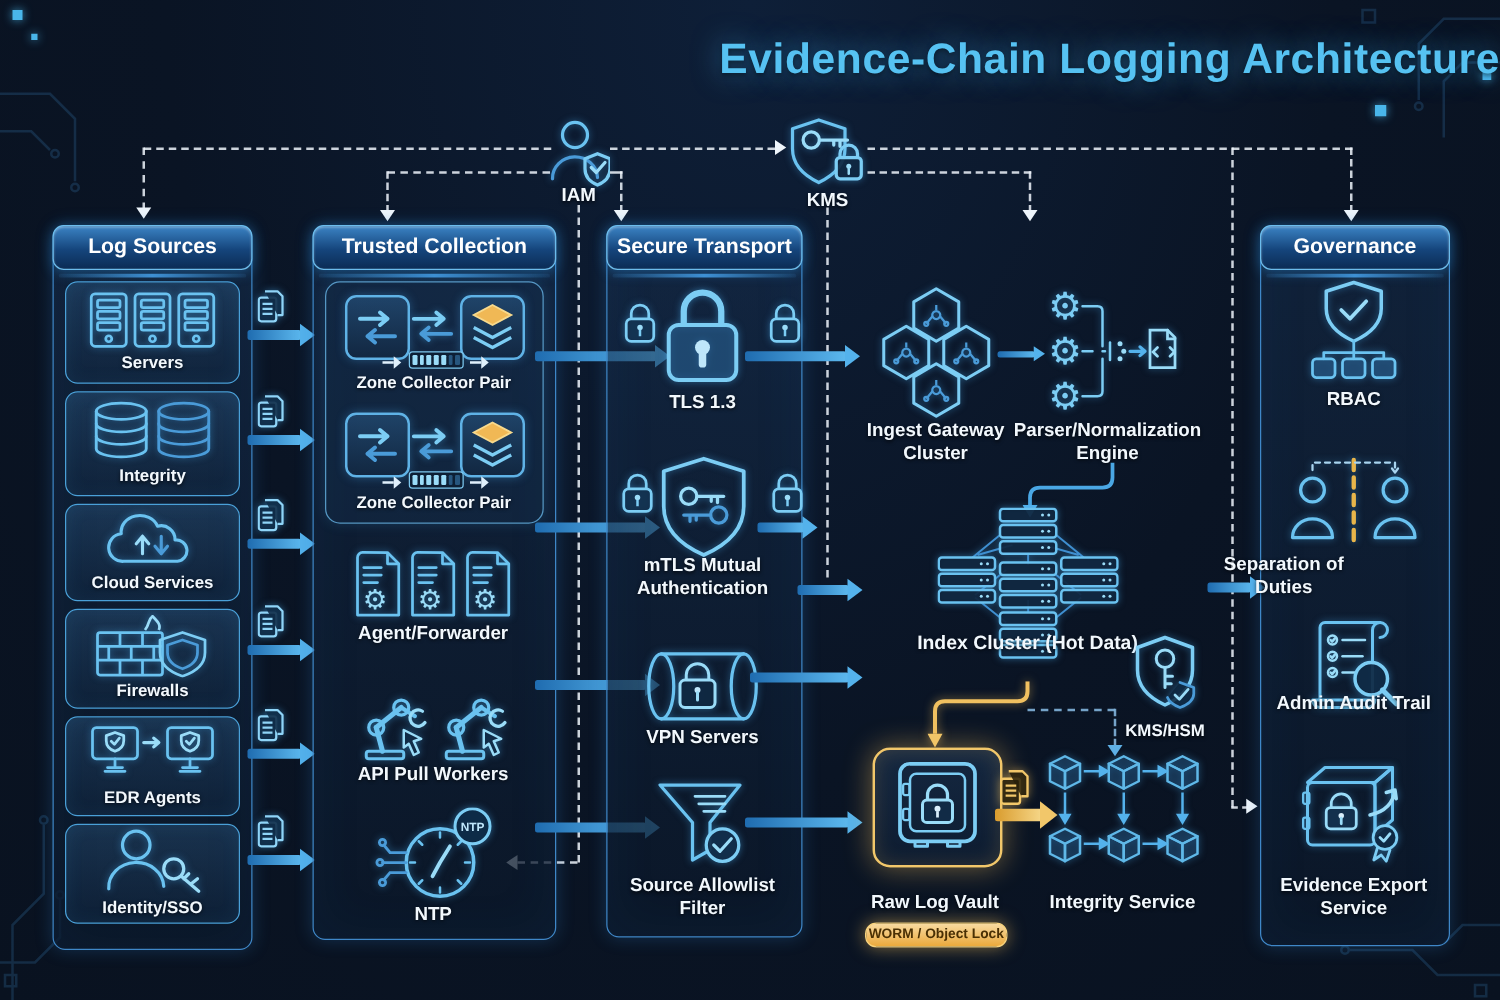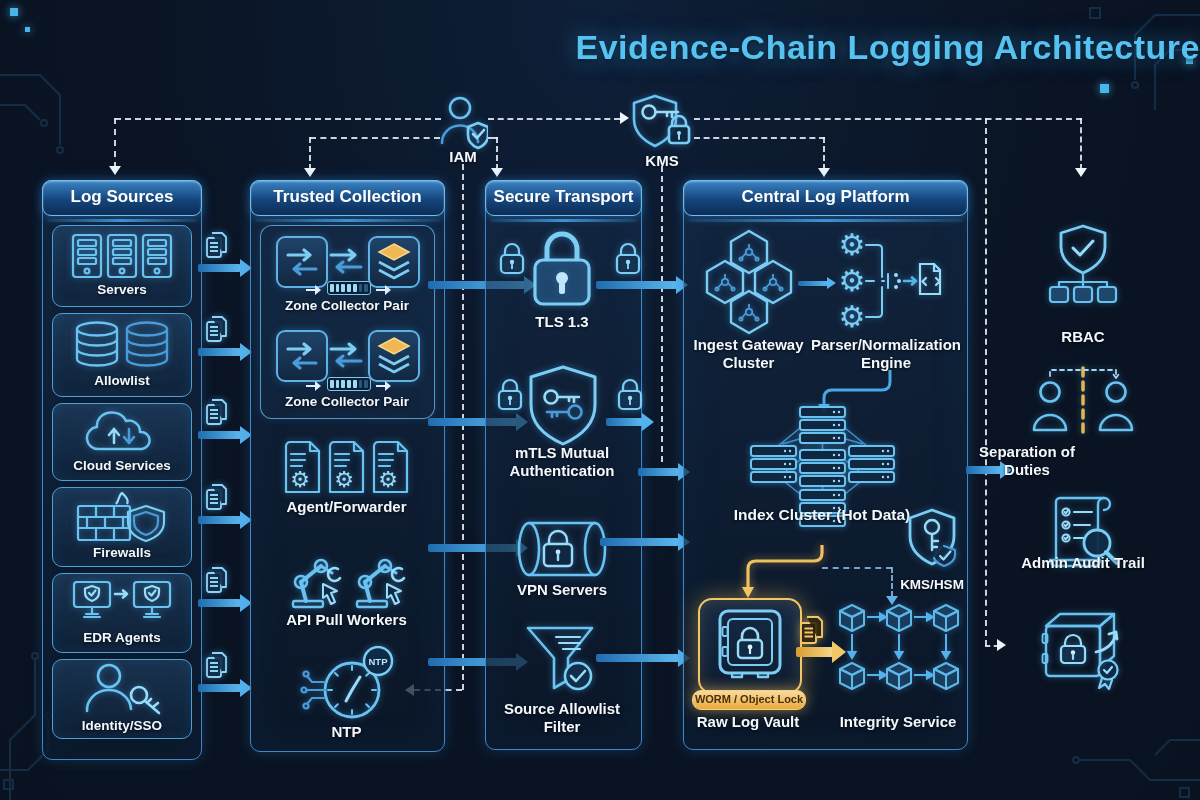--- a/index.html
+++ b/index.html
@@ -48,21 +48,21 @@
   .hd-left{position:absolute;width:0;height:0;border-top:6px solid transparent;border-bottom:6px solid transparent;border-right:9px solid #eef5fb;}
   .hd-down.b{border-top-color:#5fb0e6;}
   .bat{position:absolute;width:44px;height:14px;border:1.5px solid #7cc7ee;border-radius:3px;
     display:flex;gap:2px;padding:2px;box-sizing:border-box;background:rgba(12,30,50,.8);}
   .bat i{flex:1;border-radius:1px}.bat i.on{background:#9adcf8}.bat i.off{background:#27567e}
   .ma{position:absolute;width:15px;height:10px;}
   .ma::before{content:"";position:absolute;left:0;top:3.8px;width:9px;height:2.5px;background:#dfeffb;}
   .ma::after{content:"";position:absolute;right:0;top:0;border-left:6px solid #dfeffb;border-top:5px solid transparent;border-bottom:5px solid transparent;}
   .worm{position:absolute;background:linear-gradient(180deg,#f8daa0,#eba93c);border:1px solid #f7d27c;border-radius:9px;
     color:#4a3004;font-size:11px;font-weight:bold;text-align:center;line-height:17px;
-    box-shadow:0 0 14px rgba(240,190,90,.55);}
+    box-shadow:0 0 14px rgba(240,190,90,.55);margin-top:48px;}
   .vaultbox{position:absolute;border:2.5px solid #f2c76a;border-radius:14px;
     background:linear-gradient(180deg,rgba(30,56,88,.55),rgba(14,30,52,.8));
     box-shadow:0 0 22px rgba(242,190,90,.45), inset 0 0 16px rgba(242,190,90,.18);
     display:flex;align-items:center;justify-content:center;}
   .ico{filter:drop-shadow(0 0 3px rgba(70,170,235,.5));}
   .icog{filter:drop-shadow(0 0 4px rgba(242,190,90,.55));}
   .sq{position:absolute;background:#49b6ea;box-shadow:0 0 8px rgba(73,182,234,.8);}
   .deco{position:absolute;opacity:.26;}
   svg{display:block}
   svg text{font-family:"Liberation Sans",sans-serif;}
@@ -202,21 +202,21 @@
             <path d="M4 9 V39 a20 6.5 0 0 0 40 0 V9"></path>
             <path d="M4 19 a20 6.5 0 0 0 40 0 M4 29 a20 6.5 0 0 0 40 0"></path>
           </g>
         <g stroke="#4a9bd8">
             <ellipse cx="74" cy="9" rx="20" ry="6.5"></ellipse>
             <path d="M54 9 V39 a20 6.5 0 0 0 40 0 V9"></path>
             <path d="M54 19 a20 6.5 0 0 0 40 0 M54 29 a20 6.5 0 0 0 40 0"></path>
           </g>
       </g>
     </svg>
-    <div class="lbl f13" style="position:static">Allowlist</div>
+    <div class="lbl f13" style="position:static">Integrity</div>
   </div>
   <div class="ls-item" style="left:52px;top:403px;width:138px;height:76px">
     <svg class="ico" width="86" height="46" viewBox="0 0 86 46">
       <g stroke="#6ac2f0" stroke-width="2.5" fill="none" stroke-linecap="round" stroke-linejoin="round">
         <path d="M20 40 a11 11 0 0 1 -2 -22 a15 13 0 0 1 29 -6 a11 11 0 0 1 14 11 a8.5 8.5 0 0 1 2 17 z"></path>
         <path d="M35 34 V20 M35 20 l-5 6 M35 20 l5 6" stroke="#9adcf8"></path>
         <path d="M50 20 V34 M50 34 l-5 -6 M50 34 l5 -6" stroke="#4a9bd8"></path>
       </g>
     </svg>
     <div class="lbl f13" style="position:static">Cloud Services</div>
@@ -593,23 +593,20 @@
     </div>
   <div class="arr" style="left:600px;top:531px;width:90px">
       <i class="sh"></i>
       <i class="hd"></i>
     </div>
   <div class="arr" style="left:596px;top:647px;width:94px">
       <i class="sh"></i>
       <i class="hd"></i>
     </div>
 
-  <div class="panel" style="left:683px;top:180px;width:283px;height:568px">
-    <div class="phead">Central Log Platform</div>
-  </div>
 
   <svg class="ico" style="position:absolute;left:702px;top:226px" width="94" height="112" viewBox="0 0 94 112">
     <g fill="none" stroke-linejoin="round">
       <g stroke="#7ccdf4" stroke-width="2.4">
         <polygon points="47,5 65,15.5 65,36.5 47,47 29,36.5 29,15.5"></polygon>
         <polygon points="23,35 41,45.5 41,66.5 23,77 5,66.5 5,45.5"></polygon>
         <polygon points="71,35 89,45.5 89,66.5 71,77 53,66.5 53,45.5"></polygon>
         <polygon points="47,65 65,75.5 65,96.5 47,107 29,96.5 29,86.5 29,75.5"></polygon>
       </g>
       <g stroke="#4a9bd8" stroke-width="1.8">
@@ -835,32 +832,35 @@
         <polygon points="104.5,48 111.5,48 108,54"></polygon>
     </g>
   </svg>
   <div class="lbl f15" style="left:830px;top:713px;width:136px">Integrity Service</div>
 
   <div class="arr" style="left:966px;top:459px;width:46px">
       <i class="sh"></i>
       <i class="hd"></i>
     </div>
 
+  <div class="panel" style="left:1008px;top:180px;width:150px;height:575px">
+    <div class="phead">Governance</div>
+  </div>
 
   <svg class="ico" style="position:absolute;left:1047px;top:224px" width="72" height="88" viewBox="0 0 72 88">
     <g fill="none" stroke-linecap="round" stroke-linejoin="round">
       <path d="M36 2 L58 9 V23 Q58 39 36 49 Q14 39 14 23 V9 Z" stroke="#7ccdf4" stroke-width="2.8"></path>
       <path d="M26 24 l7 7 13 -14" stroke="#9adcf8" stroke-width="3"></path>
       <path d="M36 49 V58 M12 58 H60 M12 58 V63 M36 58 V63 M60 58 V63" stroke="#6ac2f0" stroke-width="2.2"></path>
       <rect x="3" y="63" width="18" height="15" rx="3" stroke="#6ac2f0" stroke-width="2.2" fill="rgba(36,82,128,.5)"></rect>
       <rect x="27" y="63" width="18" height="15" rx="3" stroke="#6ac2f0" stroke-width="2.2" fill="rgba(36,82,128,.5)"></rect>
       <rect x="51" y="63" width="18" height="15" rx="3" stroke="#6ac2f0" stroke-width="2.2" fill="rgba(36,82,128,.5)"></rect>
     </g>
   </svg>
-  <div class="lbl f15" style="left:1018px;top:328px;width:130px">RBAC</div>
+  <div class="lbl f15" style="left:1018px;top:311px;width:130px">RBAC</div>
 
   <svg class="ico" style="position:absolute;left:1028px;top:364px" width="110" height="76" viewBox="0 0 110 76">
     <g fill="none" stroke-linecap="round" stroke-linejoin="round">
       <path d="M55 4 V72" stroke="#e8b54a" stroke-width="3.5" stroke-dasharray="8 6"></path>
       <path d="M22 12 v-6 h66 v8 M88 14 l-3 -4 M88 14 l3 -4" stroke="#a8d4ef" stroke-width="1.8" stroke-dasharray="4 4"></path>
       <g stroke="#6ac2f0" stroke-width="2.6">
           <circle cx="22" cy="28" r="9.5"></circle>
           <path d="M6 66 a16 15 0 0 1 32 0 z"></path>
         </g>
       <g stroke="#6ac2f0" stroke-width="2.6">
@@ -907,14 +907,15 @@
           <path d="M35 46.5 v4.5"></path>
         </g>
       <path d="M58 44 Q76 40 78 24 M78 24 l-7 2 M78 24 l1 7" stroke="#9adcf8" stroke-width="2.8"></path>
       <g stroke="#7ccdf4" stroke-width="2.2">
           <circle cx="70" cy="62" r="9.5" fill="rgba(13,38,63,.9)"></circle>
           <path d="M66 62 l3 3 5 -6" stroke="#9adcf8"></path>
           <path d="M64 70 l-3 10 6 -4 4 5 3 -9"></path>
         </g>
     </g>
   </svg>
+  <div class="lbl f15" style="left:1020px;top:700px;width:126px">Evidence Export Service</div>
 
 </div>
 
 </body></html>

